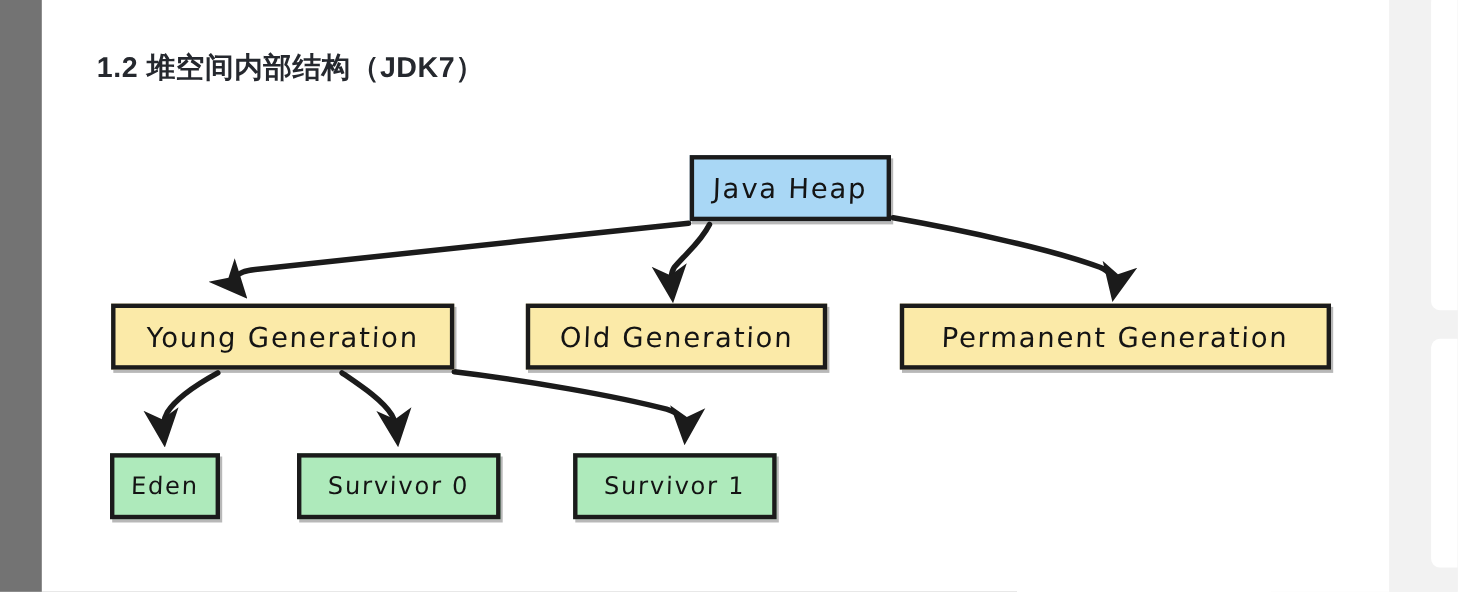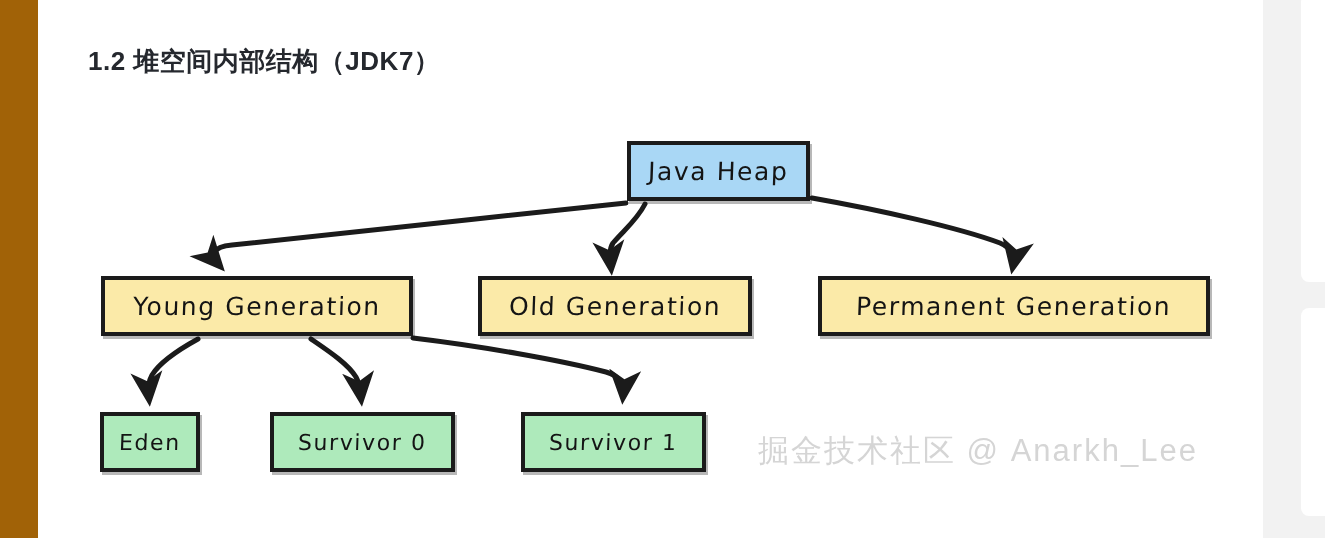--- a/index.html
+++ b/index.html
@@ -11,21 +11,21 @@
     width: 1325px;
     height: 538px;
     overflow: hidden;
     font-family: "Liberation Sans", sans-serif;
   }
 
   #root {
     position: relative;
     width: 1153px;
     height: 538px;
-    background: #a16207;
+    background: #737373;
     text-decoration: underline;
   }
 
   
   .content-panel {
     position: absolute;
     left: 38px;
     top: 0;
     width: 1225px;
     height: 538px;
@@ -164,16 +164,15 @@
     </div>
 
     <div class="node green" style="left:270px; top:412px; width:185px; height:60px; font-size:22px;">
       <span class="node-label">Survivor 0</span>
     </div>
 
     <div class="node green" style="left:521px; top:412px; width:185px; height:60px; font-size:22px;">
       <span class="node-label">Survivor 1</span>
     </div>
 
-    <div class="watermark">掘金技术社区 @ Anarkh_Lee</div>
 
   </div>
 </div>
 
 </body></html>

